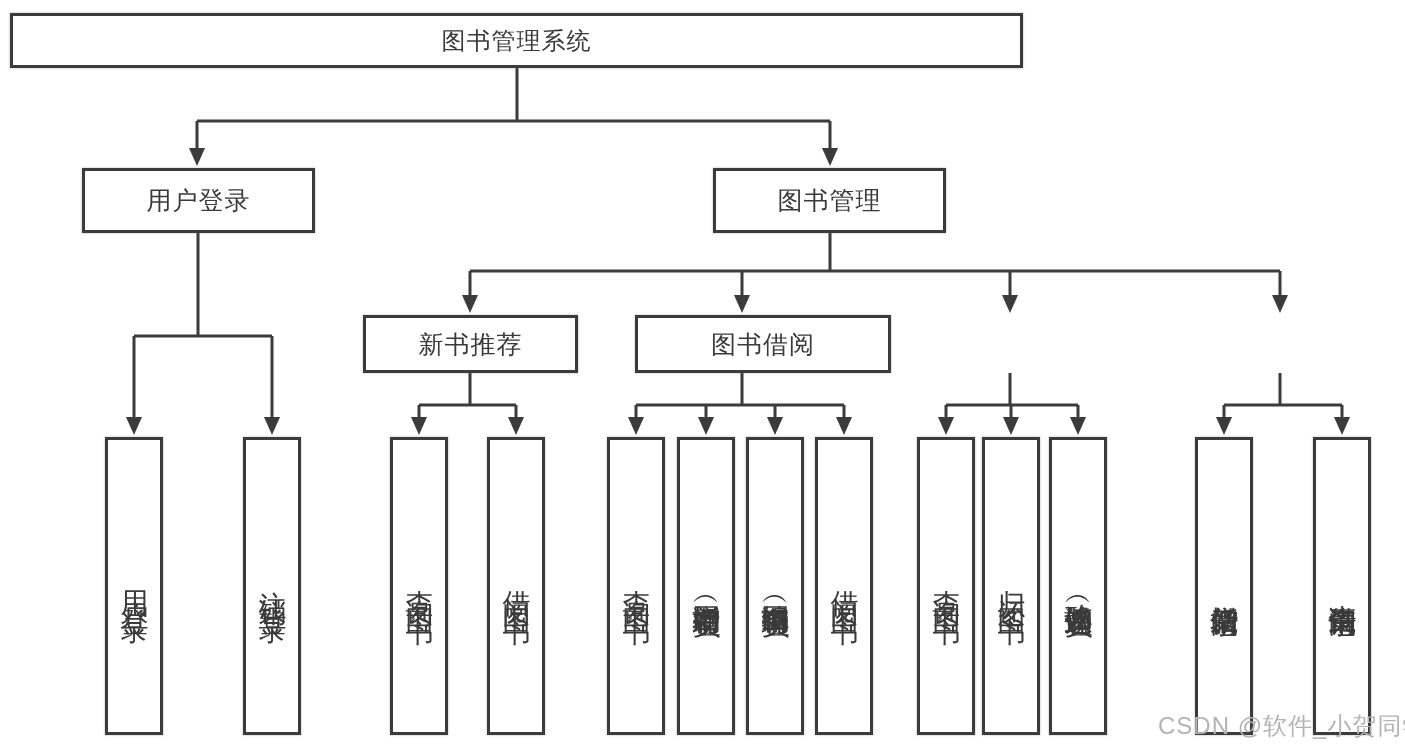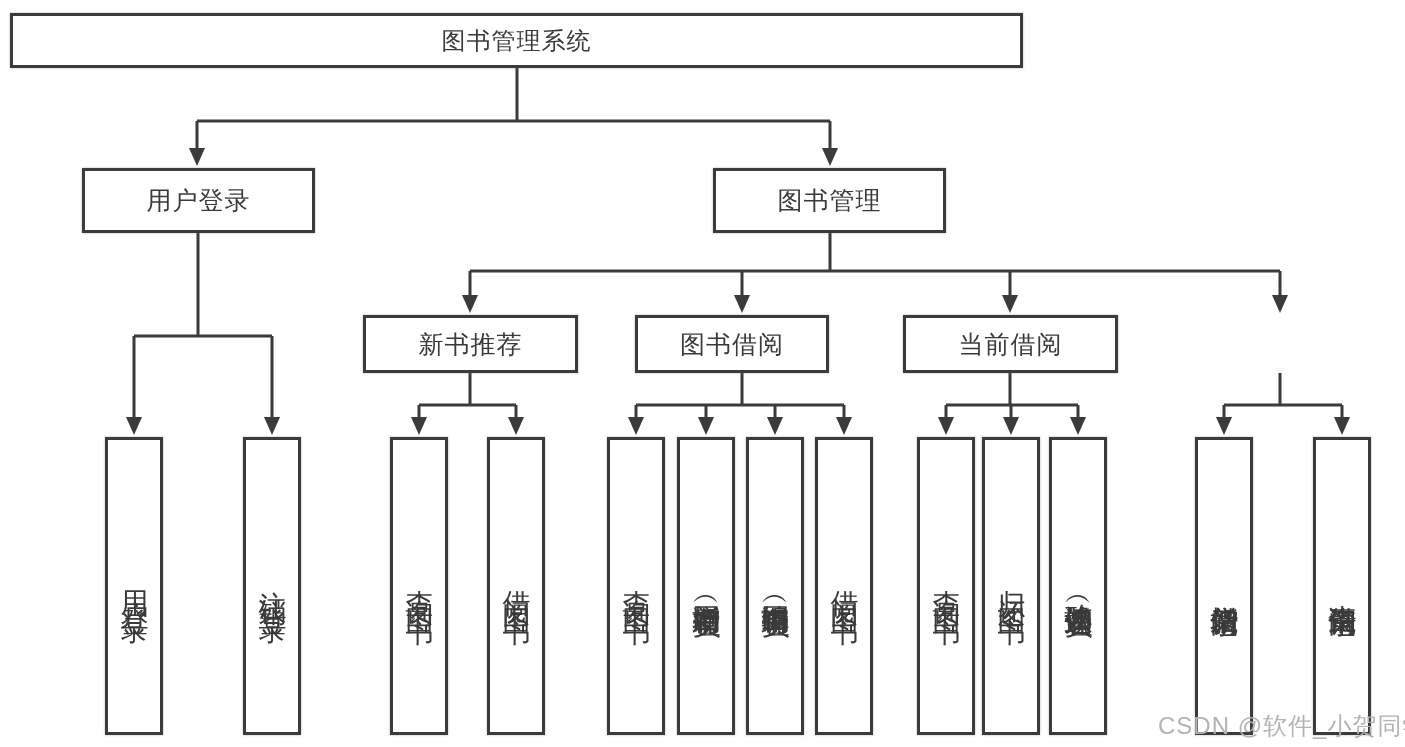--- a/index.html
+++ b/index.html
@@ -99,25 +99,22 @@
   <div class="node h" style="left:82px;top:168px;width:233px;height:65px">
     <span>用户登录</span>
   </div>
   <div class="node h" style="left:363px;top:315px;width:215px;height:58px">
     <span>新书推荐</span>
   </div>
 
   <div class="node h" style="left:713px;top:168px;width:233px;height:65px">
     <span>图书管理</span>
   </div>
-  <div class="node h" style="left:635px;top:315px;width:194px;height:58px">
+  <div class="node h" style="left:635px;top:315px;width:256px;height:58px">
     <span>图书借阅</span>
-  </div>
-  <div class="node h" style="left:903px;top:315px;width:215px;height:58px">
-    <span>当前借阅</span>
   </div>
 
   <div class="node v" style="left:105px;top:437px">
     <span>用户登录</span>
   </div>
   <div class="node v" style="left:243px;top:437px">
     <span>注销登录</span>
   </div>
 
   <div class="node v" style="left:390px;top:437px">

